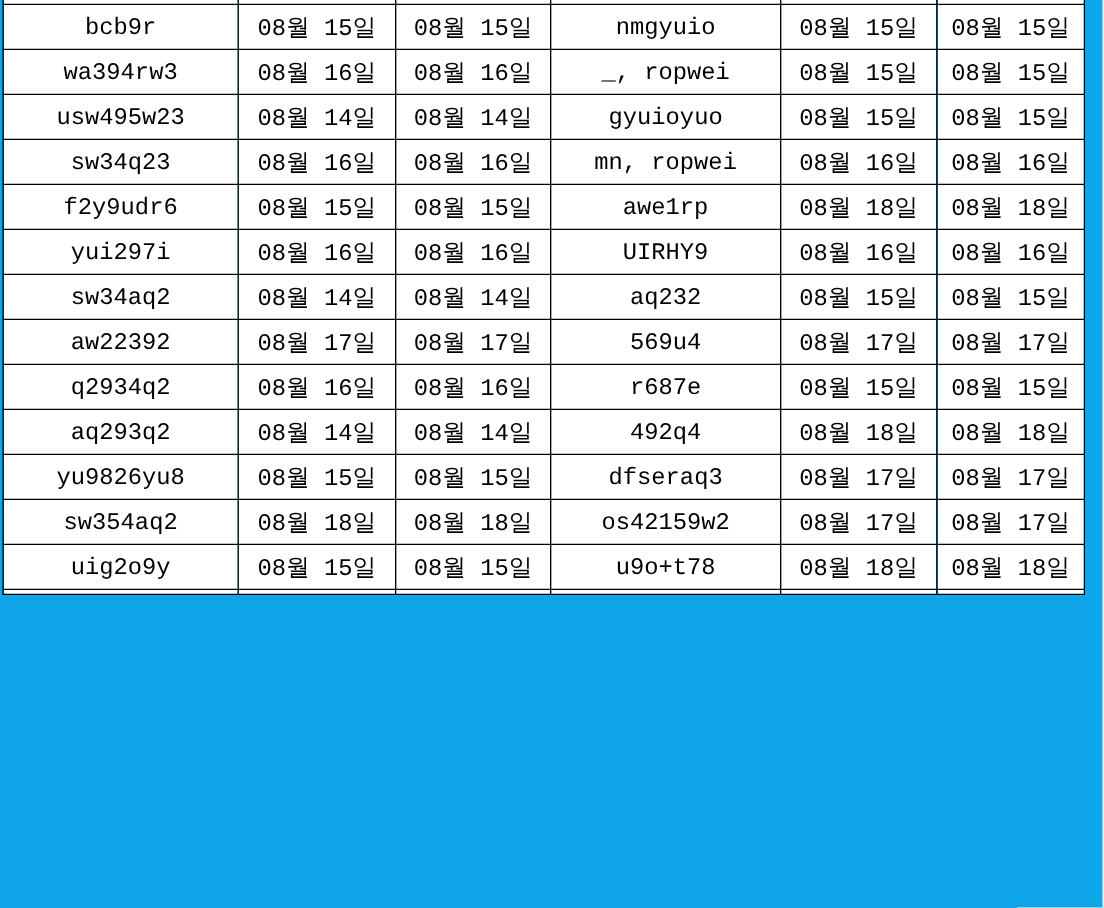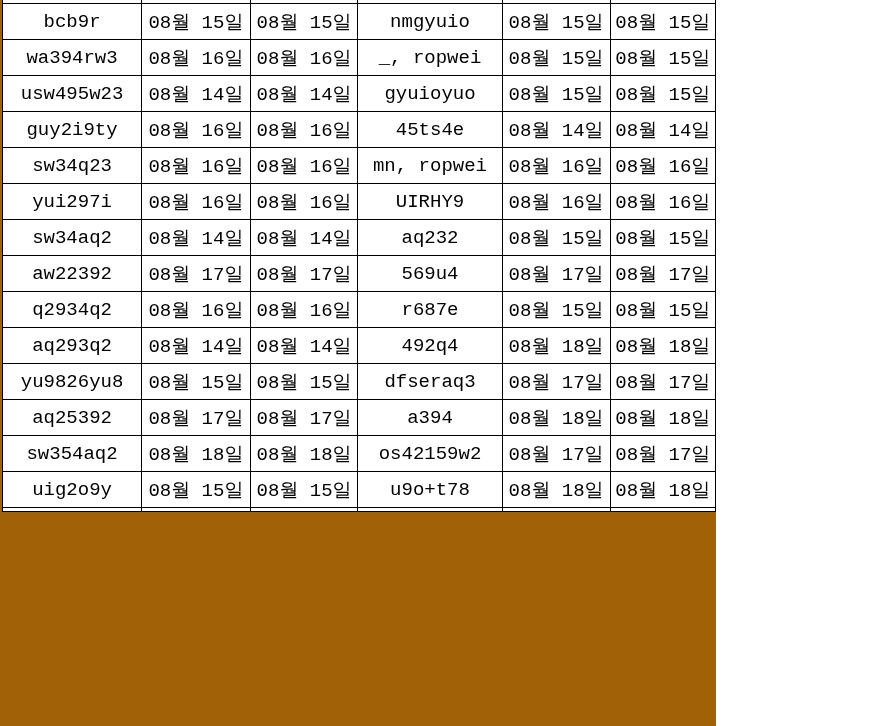--- a/index.html
+++ b/index.html
@@ -2,24 +2,24 @@
 <html><head>
 <meta charset="utf-8">
 <style>
   html, body {
     margin: 0;
     padding: 0;
     background: #ffffff;
   }
   .screen {
     position: relative;
-    width: 716px;
+    width: 882px;
     height: 726px;
     overflow: hidden;
-    background: #a16207;
+    background: #0ea5e9;
   }
   table.grid {
     position: absolute;
     left: 2px;
     top: -1px;
     border-collapse: collapse;
     table-layout: fixed;
   }
   table.grid td {
     border: 1px solid #000000;
@@ -81,34 +81,34 @@
         </tr>
         <tr data-name="table-row">
           <td data-name="cell">usw495w23</td>
           <td data-name="cell">08월 14일</td>
           <td data-name="cell">08월 14일</td>
           <td data-name="cell">gyuioyuo</td>
           <td data-name="cell">08월 15일</td>
           <td data-name="cell">08월 15일</td>
         </tr>
         <tr data-name="table-row">
-          <td data-name="cell">guy2i9ty</td>
-          <td data-name="cell">08월 16일</td>
-          <td data-name="cell">08월 16일</td>
-          <td data-name="cell">45ts4e</td>
-          <td data-name="cell">08월 14일</td>
-          <td data-name="cell">08월 14일</td>
-        </tr>
-        <tr data-name="table-row">
           <td data-name="cell">sw34q23</td>
           <td data-name="cell">08월 16일</td>
           <td data-name="cell">08월 16일</td>
           <td data-name="cell">mn, ropwei</td>
           <td data-name="cell">08월 16일</td>
           <td data-name="cell">08월 16일</td>
+        </tr>
+        <tr data-name="table-row">
+          <td data-name="cell">f2y9udr6</td>
+          <td data-name="cell">08월 15일</td>
+          <td data-name="cell">08월 15일</td>
+          <td data-name="cell">awe1rp</td>
+          <td data-name="cell">08월 18일</td>
+          <td data-name="cell">08월 18일</td>
         </tr>
         <tr data-name="table-row">
           <td data-name="cell">yui297i</td>
           <td data-name="cell">08월 16일</td>
           <td data-name="cell">08월 16일</td>
           <td data-name="cell">UIRHY9</td>
           <td data-name="cell">08월 16일</td>
           <td data-name="cell">08월 16일</td>
         </tr>
         <tr data-name="table-row">
@@ -145,28 +145,20 @@
         </tr>
         <tr data-name="table-row">
           <td data-name="cell">yu9826yu8</td>
           <td data-name="cell">08월 15일</td>
           <td data-name="cell">08월 15일</td>
           <td data-name="cell">dfseraq3</td>
           <td data-name="cell">08월 17일</td>
           <td data-name="cell">08월 17일</td>
         </tr>
         <tr data-name="table-row">
-          <td data-name="cell">aq25392</td>
-          <td data-name="cell">08월 17일</td>
-          <td data-name="cell">08월 17일</td>
-          <td data-name="cell">a394</td>
-          <td data-name="cell">08월 18일</td>
-          <td data-name="cell">08월 18일</td>
-        </tr>
-        <tr data-name="table-row">
           <td data-name="cell">sw354aq2</td>
           <td data-name="cell">08월 18일</td>
           <td data-name="cell">08월 18일</td>
           <td data-name="cell">os42159w2</td>
           <td data-name="cell">08월 17일</td>
           <td data-name="cell">08월 17일</td>
         </tr>
         <tr data-name="table-row">
           <td data-name="cell">uig2o9y</td>
           <td data-name="cell">08월 15일</td>

